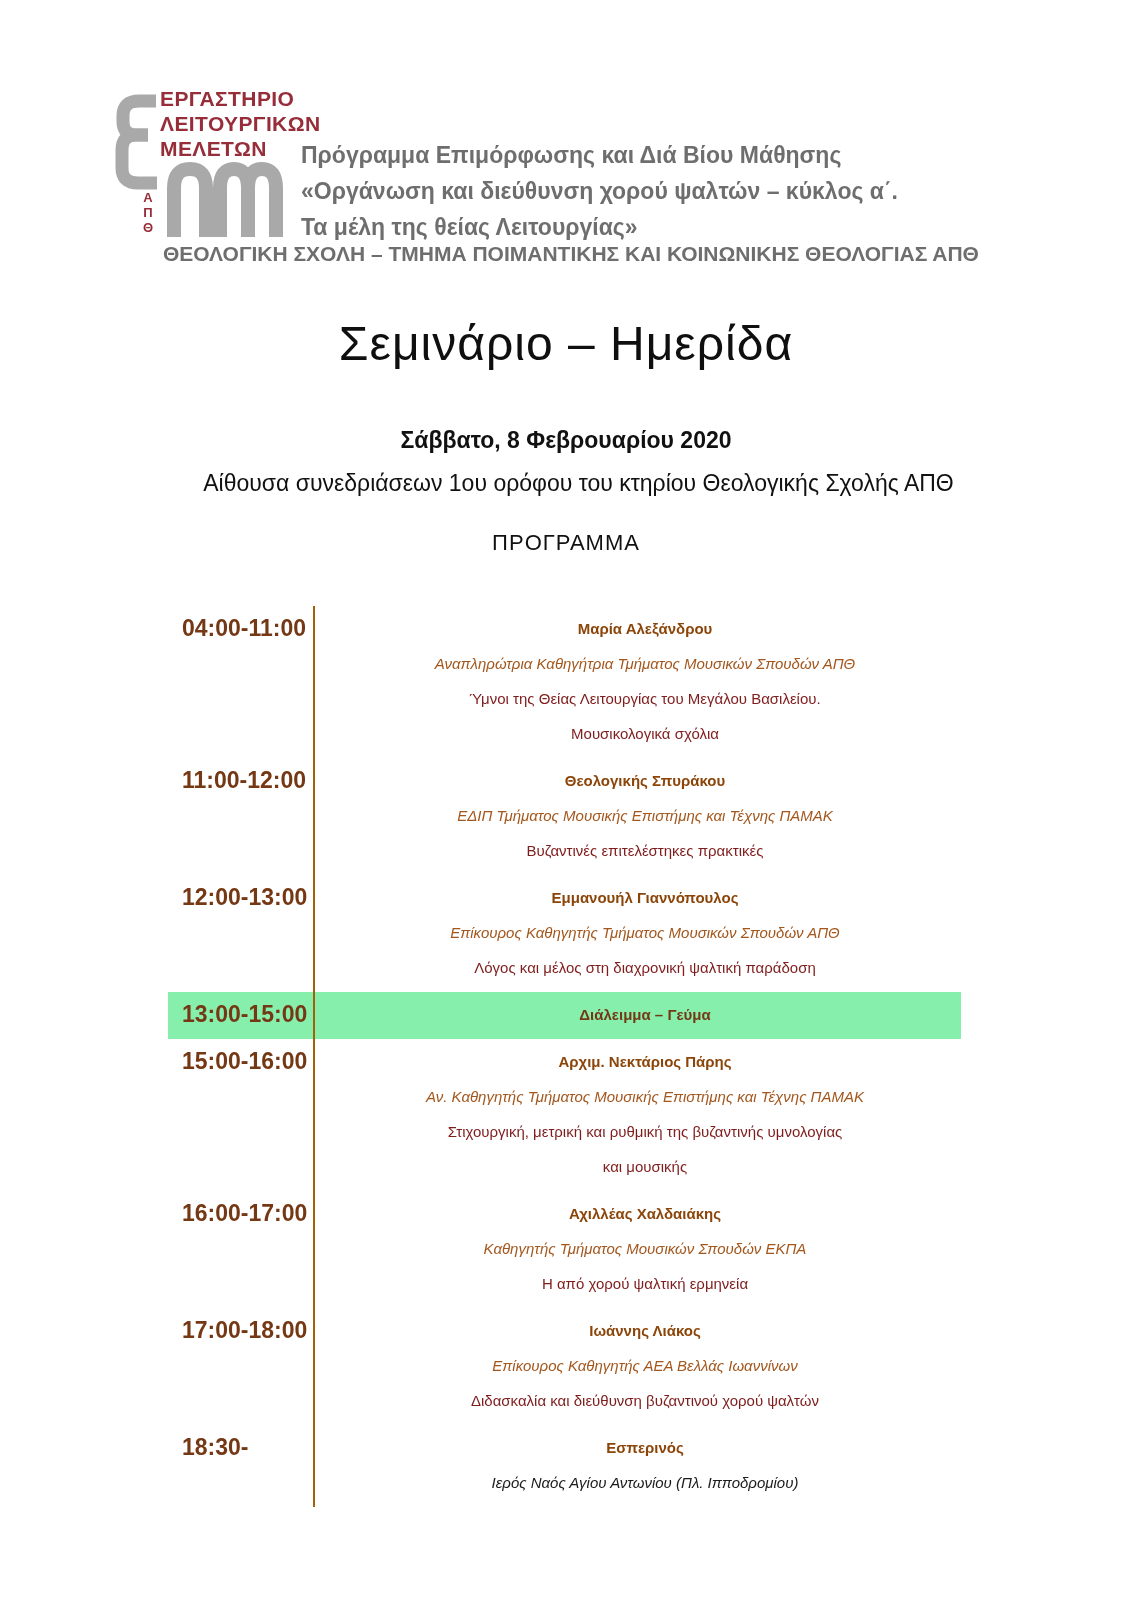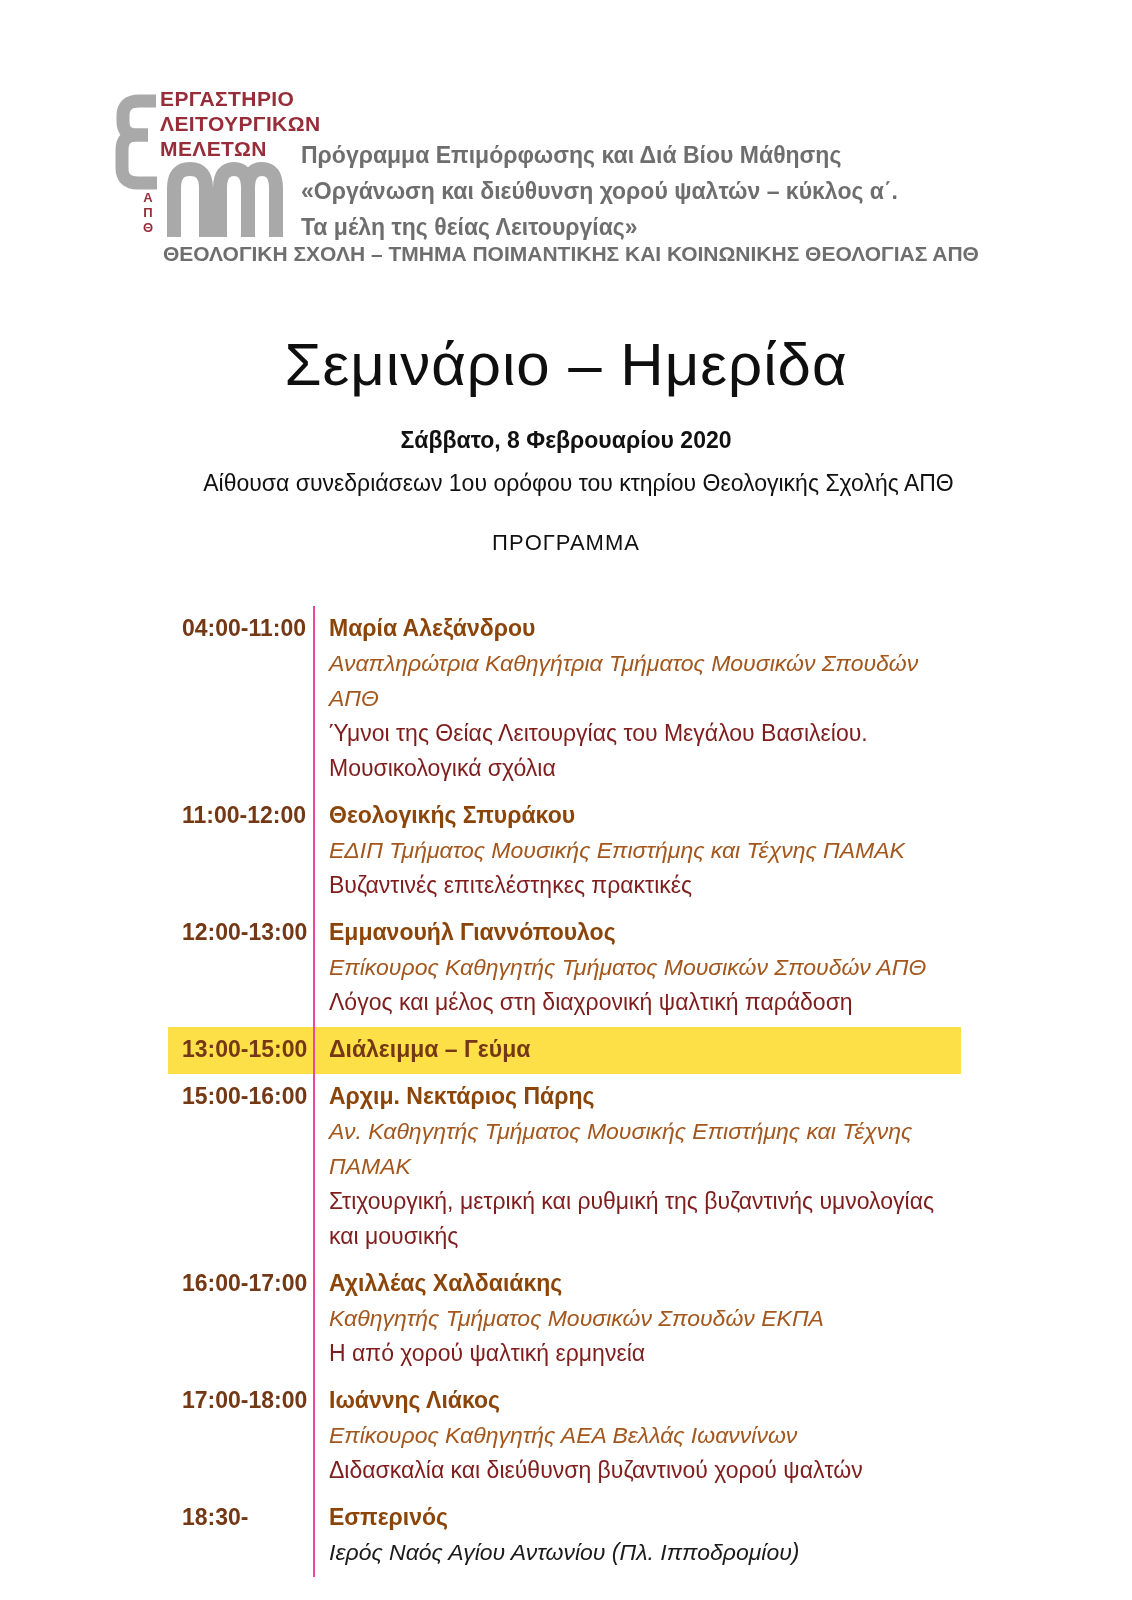--- a/index.html
+++ b/index.html
@@ -27,22 +27,22 @@
     color:#6e6e6e;font-weight:700;font-size:23px;line-height:36px;
     white-space:nowrap;
   }
   .school-line{
     position:absolute;left:163px;top:242px;
     color:#6e6e6e;font-weight:700;font-size:21px;white-space:nowrap;
   }
 
   
   .event-title{
-    position:absolute;left:0;right:0;top:330px;
-    text-align:center;font-size:60px;font-weight:400;color:#0f0f0f;
+    position:absolute;left:0;right:0;top:316px;
+    text-align:center;font-size:48px;font-weight:400;color:#0f0f0f;
     letter-spacing:1px;
   }
   .event-date{
     position:absolute;left:0;right:0;top:427px;
     text-align:center;font-size:23px;font-weight:700;color:#111;
   }
   .event-venue{
     position:absolute;left:0;right:0;top:470px;
     text-align:center;font-size:23px;color:#111;margin-left:25px;
   }
@@ -54,29 +54,29 @@
   
   .schedule{position:absolute;left:168px;top:606px;width:793px;}
   .row{display:flex;}
   .time-cell{
     flex:none;width:145px;box-sizing:border-box;
     padding:5px 0 7px 14px;
     font-size:23px;font-weight:700;color:#753814;line-height:35px;
     white-space:nowrap;
   }
   .content-cell{
-    flex:1;border-left:2px solid #ec4899;
+    flex:1;border-left:2px solid #a16207;
     padding:5px 0 7px 14px;
-    font-size:23px;line-height:35px;
+    font-size:15px;line-height:35px;text-align:center;
   }
   .speaker{font-weight:700;color:#8c4509;}
   .affil{font-style:italic;color:#a3571d;}
   .topic{color:#7f1d1d;white-space:pre-line;}
   .location{font-style:italic;color:#1b1b1b;}
-  .row.highlight{background:#fde047;}
+  .row.highlight{background:#86efac;}
   .row.highlight .break-title{font-weight:700;color:#753814;}
 </style>
 </head>
 <body>
 
 <div class="page">
 
   <div class="logo">
     <svg width="200" height="165" viewBox="0 0 200 165">
 

